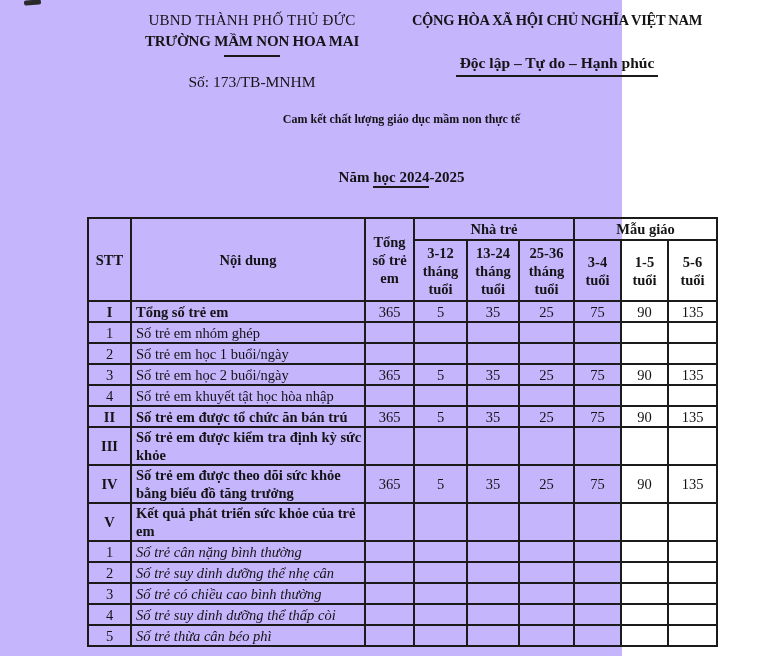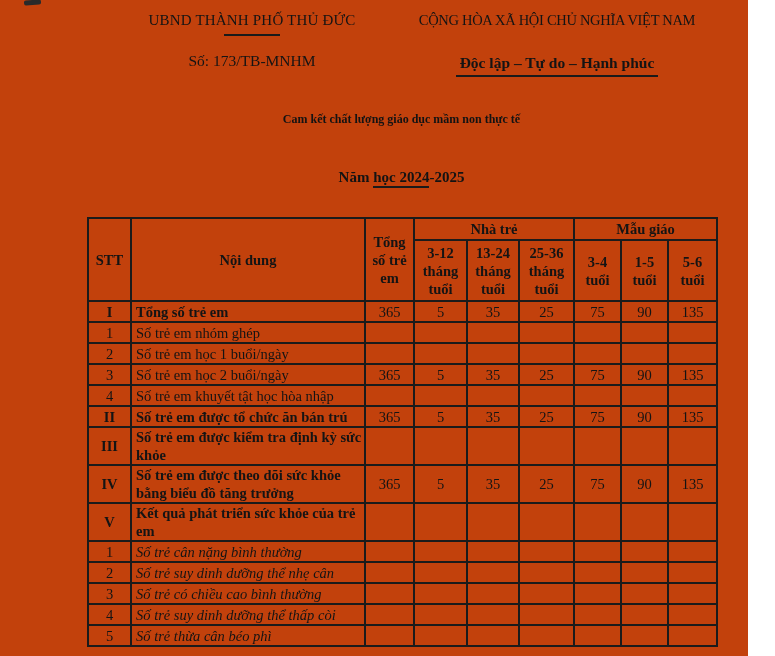--- a/index.html
+++ b/index.html
@@ -2,21 +2,21 @@
 <html><head>
 <meta charset="utf-8">
 <style>
   * { margin: 0; padding: 0; box-sizing: border-box; }
   html, body { width: 775px; height: 656px; overflow: hidden; }
   body {
     background: #ffffff;
     font-family: "Liberation Serif", "DejaVu Serif", serif;
     color: #141414;
   }
-  .page { position: relative; width: 748px; height: 656px; background: #c2410c; }
+  .page { position: relative; width: 622px; height: 656px; background: #c4b5fd; }
 
   
   .scan-mark {
     position: absolute; left: 24px; top: 0; width: 17px; height: 5px;
     background: #2a2a2a; border-radius: 2px; transform: rotate(-4deg);
   }
 
   
   .hdr-left {
     position: absolute; left: 128px; top: 10px; width: 248px;
@@ -26,21 +26,21 @@
   .hdr-left .l2 { font-weight: bold; letter-spacing: -0.2px; }
   .hdr-left .rule {
     width: 56px; height: 2px; background: #1a1a1a; margin: 3px auto 0;
   }
   .doc-number { margin-top: 14px; font-size: 15.5px; font-weight: normal; }
 
   .hdr-right {
     position: absolute; left: 396px; top: 10px; width: 322px;
     text-align: center; font-size: 14.5px; line-height: 20px;
   }
-  .hdr-right .l1 { font-weight: normal; letter-spacing: -0.3px; }
+  .hdr-right .l1 { font-weight: bold; letter-spacing: -0.3px; }
   .hdr-right .l2 {
     display: inline-block; font-weight: bold; font-size: 15.5px;
     border-bottom: 2px solid #1a1a1a; padding: 0 4px 2px; margin-top: 23px;
   }
 
   
   .title-block {
     position: absolute; left: 87px; top: 109px; width: 629px;
     text-align: center; font-weight: bold; color: #131313;
   }
@@ -73,20 +73,21 @@
 </style>
 </head>
 <body>
 
 <div class="page">
 
   <div class="scan-mark"></div>
 
   <div class="hdr-left">
     <div class="l1">UBND THÀNH PHỐ THỦ ĐỨC</div>
+    <div class="l2">TRƯỜNG MẦM NON HOA MAI</div>
     <div class="rule"></div>
     <div class="doc-number">Số: 173/TB-MNHM</div>
   </div>
 
   <div class="hdr-right">
     <div class="l1">CỘNG HÒA XÃ HỘI CHỦ NGHĨA VIỆT NAM</div>
     <span class="l2">Độc lập – Tự do – Hạnh phúc</span>
   </div>
 
   <div class="title-block">

